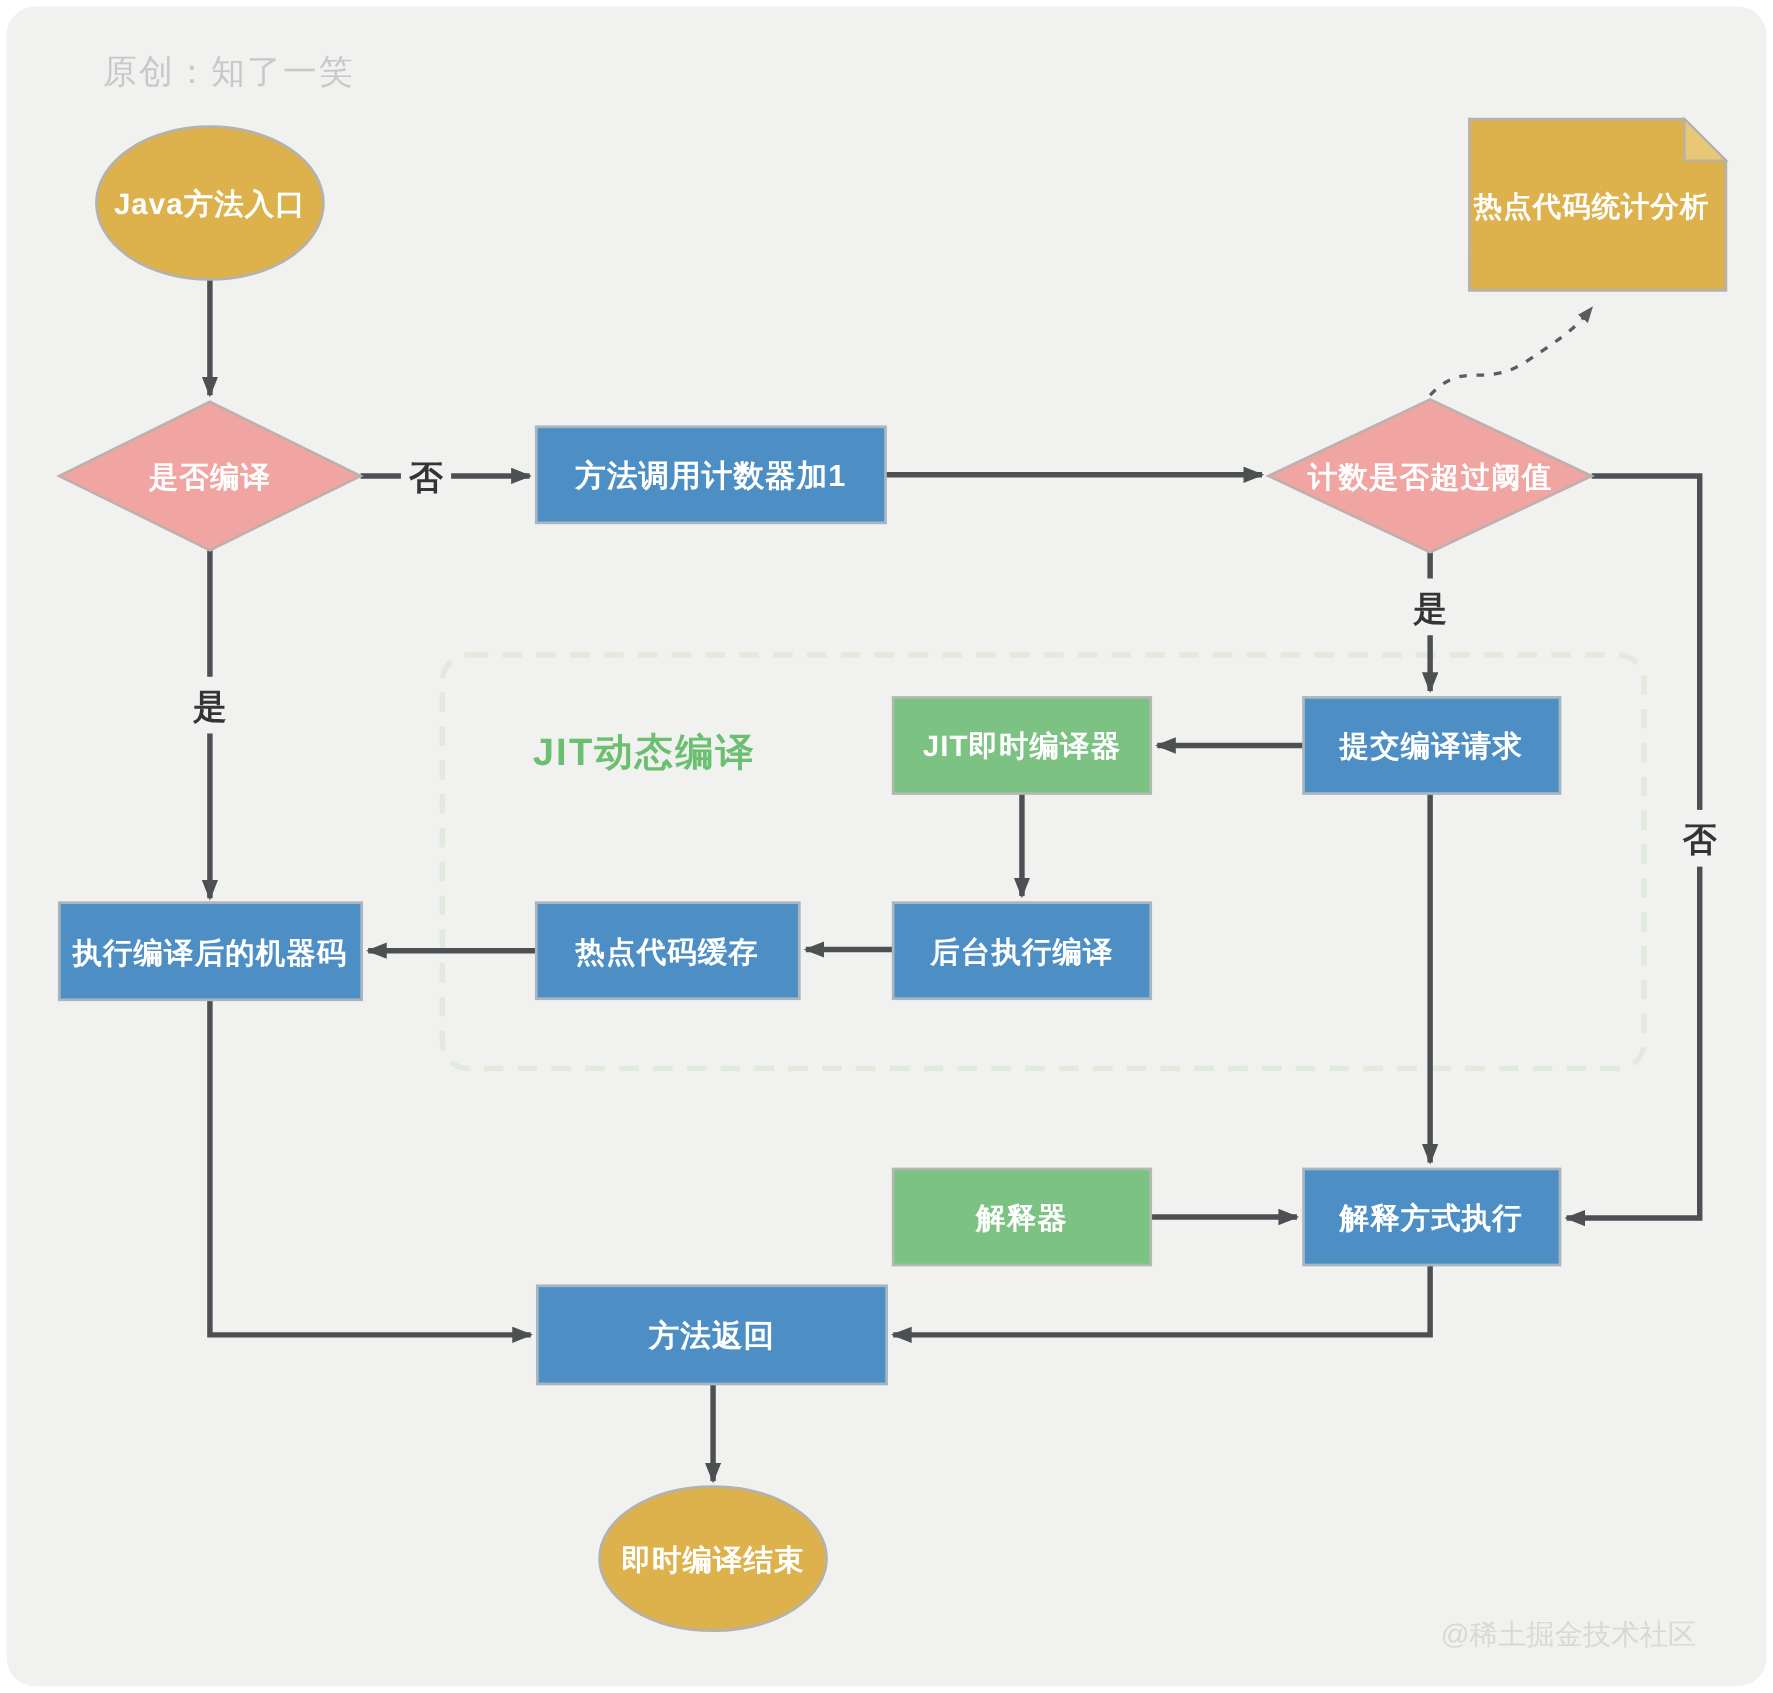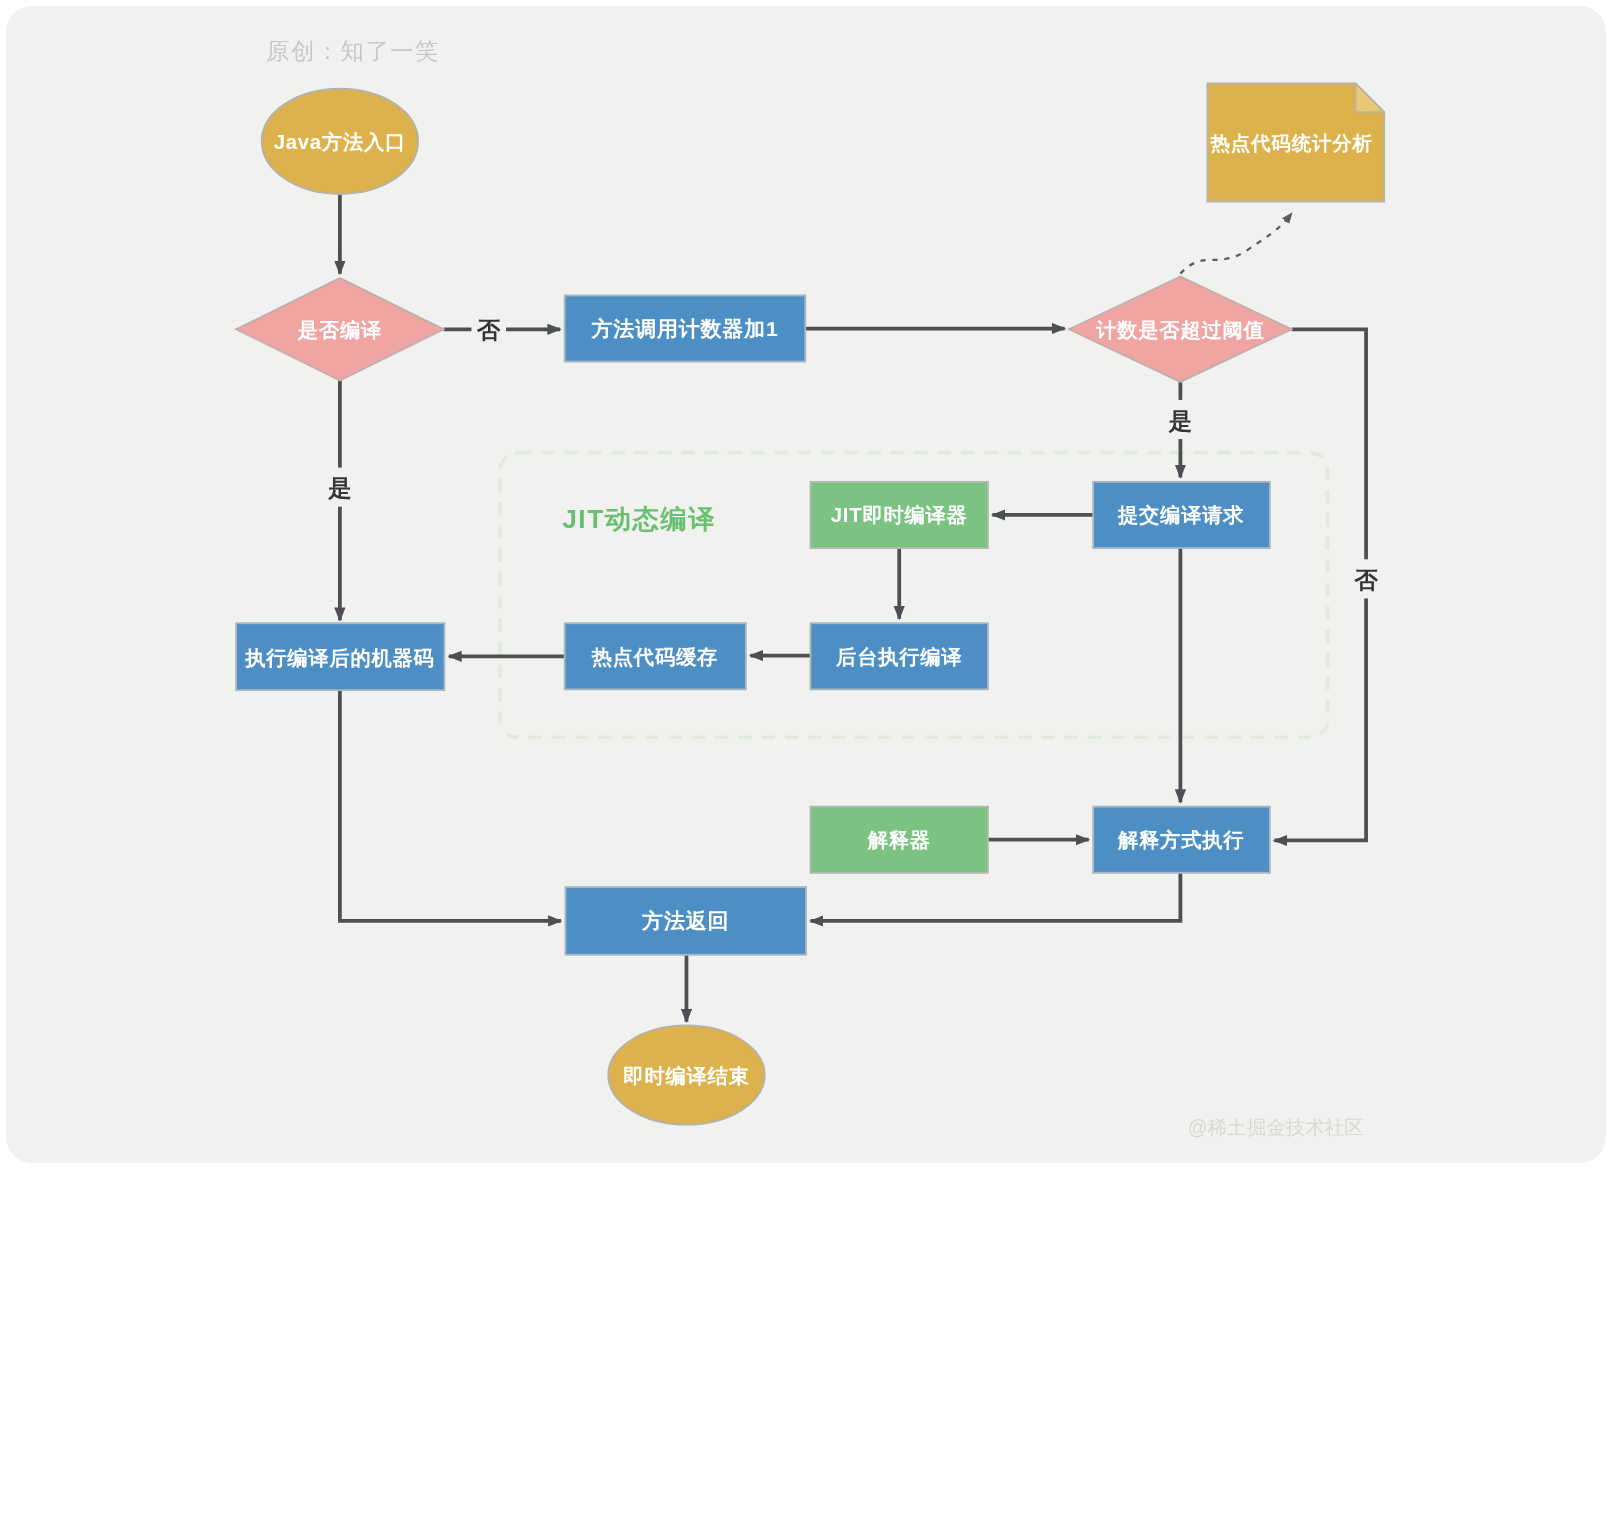--- a/index.html
+++ b/index.html
@@ -1,18 +1,18 @@
 <!DOCTYPE html>
 <html><head>
 <meta charset="utf-8">
 <style>
   html,body{margin:0;padding:0;background:#ffffff;}
   .canvas{
     position:relative;
-    width:1600px;height:1157px;
+    width:1600px;height:1527px;
     margin:6px;
     background:#f1f2f0;
     border-radius:26px;
     overflow:hidden;
     font-family:"Liberation Sans","DejaVu Sans",sans-serif;
   }
   svg{display:block;width:100%;height:100%;}
   text{font-family:"Liberation Sans","DejaVu Sans",sans-serif;}
   .node-label{fill:#ffffff;font-weight:700;letter-spacing:1px;}
   .edge-label{fill:#333436;font-weight:700;font-size:31px;}

